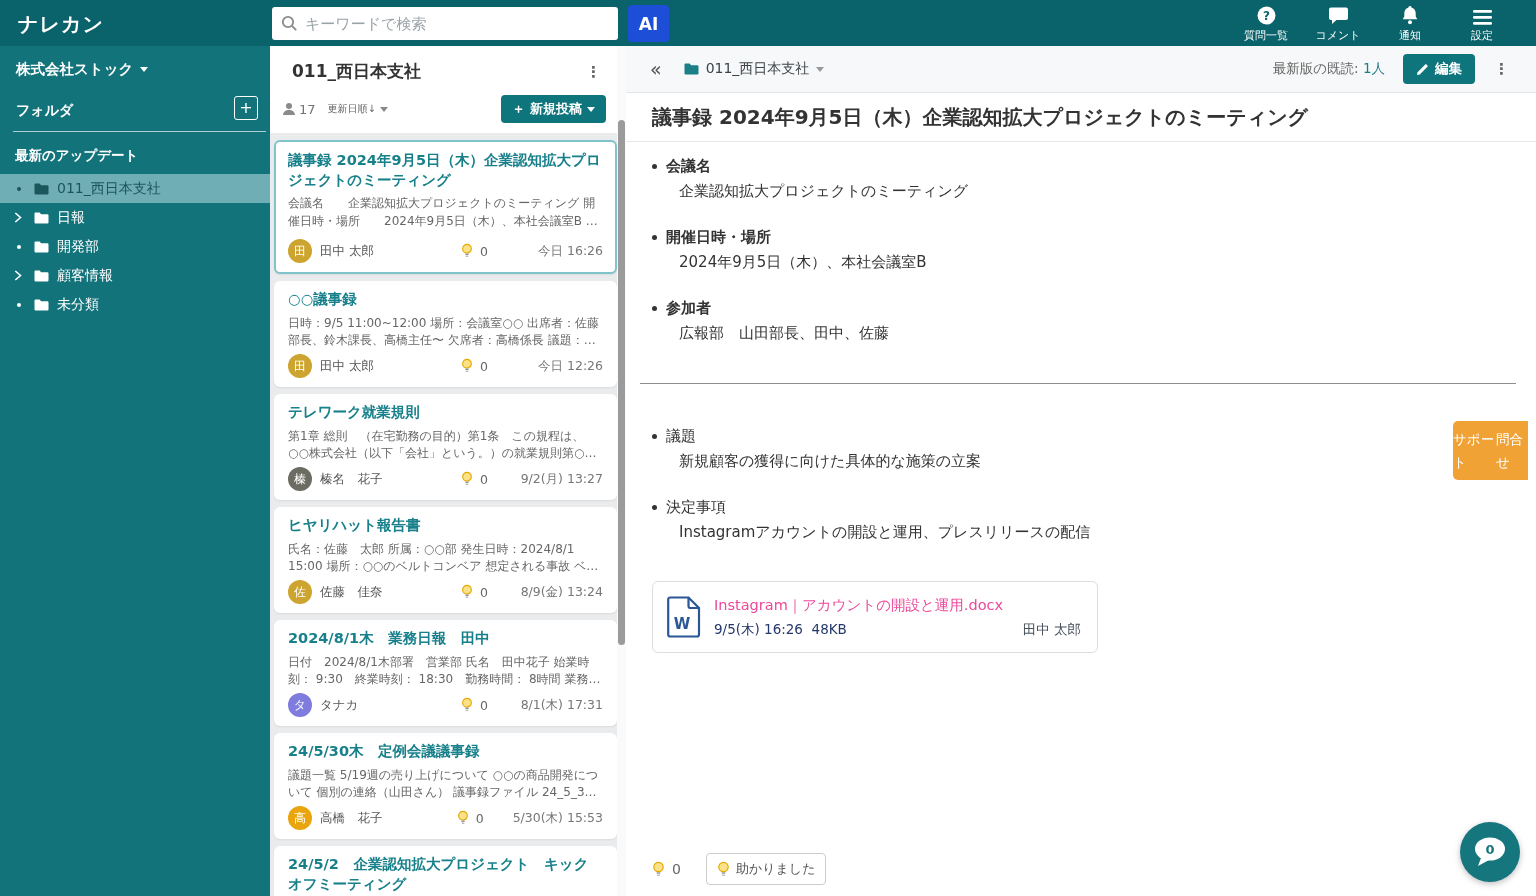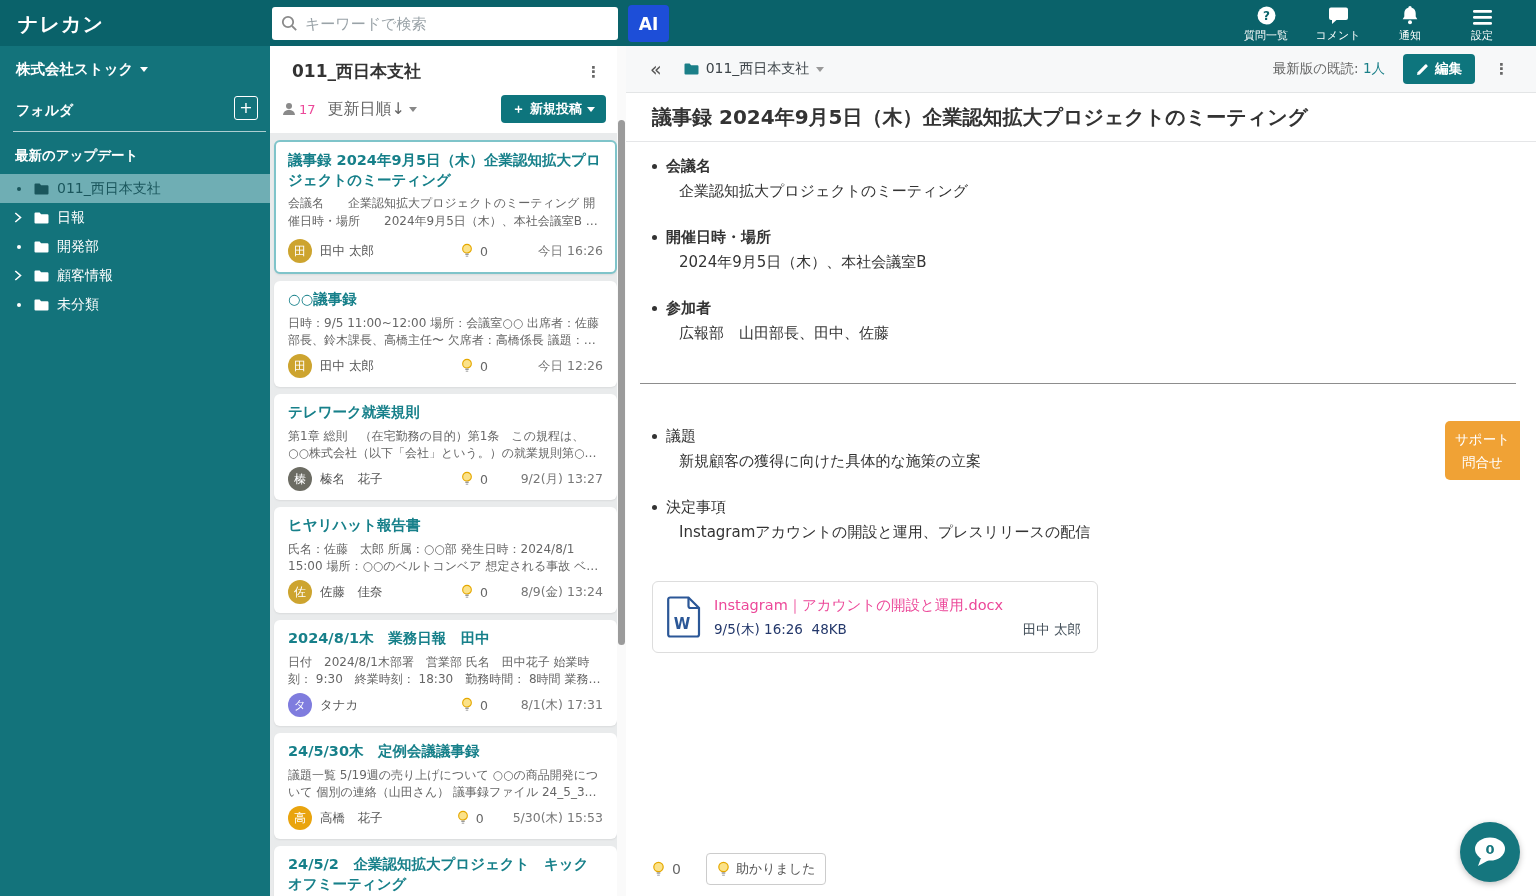--- a/index.html
+++ b/index.html
@@ -33,22 +33,22 @@
   .folder-item .f-icon { margin:0 8px 0 2px; display:flex; }
   .folder-item.selected { background:#6FAEB4; color:#1A565C; }
 
   
   .list-panel { position:absolute; top:46px; left:270px; width:350px; height:850px; background:#E9EBEC; overflow:hidden; z-index:5; }
   .list-header { background:#fff; padding:14px 14px 10px 22px; }
   .lh-top { display:flex; align-items:center; justify-content:space-between; }
   .lh-title { font-size:17px; font-weight:bold; color:#333; }
   .kebab { color:#666; font-size:15px; font-weight:bold; cursor:pointer; padding:0 5px; }
   .lh-controls { display:flex; align-items:center; margin:12px 0 0 -10px; }
-  .member-count { display:flex; align-items:center; gap:3px; color:#ec4899; font-size:13px; }
-  .sort-ctl { display:flex; align-items:center; gap:4px; color:#666; font-size:16px; margin-left:12px; cursor:pointer;justify-content:center; }
+  .member-count { display:flex; align-items:center; gap:3px; color:#737373; font-size:13px; }
+  .sort-ctl { display:flex; align-items:center; gap:4px; color:#666; font-size:10px; margin-left:12px; cursor:pointer;justify-content:center; }
   .sort-ctl .caret-down { border-top-color:#888; }
   .new-post-btn { margin-left:auto; background:#0E757D; color:#fff; border:none; border-radius:4px; height:28px; padding:0 11px; font-size:13px; font-weight:bold; display:flex; align-items:center; gap:5px; }
   .new-post-btn .caret-down { border-top-color:#fff; }
   .list-cards { padding:7px 3px 0 4px; }
   .card { background:#fff; border-radius:6px; margin-bottom:7px; padding:9px 14px; height:106px; display:flex; flex-direction:column; overflow:hidden; box-shadow:0 1px 2px rgba(0,0,0,0.07); cursor:pointer; }
   .card.selected { border:2px solid #7FC4CA; height:134px; padding:9px 12px; }
   .card-title { color:#17808A; font-size:14.5px; font-weight:bold; line-height:1.35; margin-bottom:5px; }
   .card-excerpt { color:#666; font-size:12px; line-height:1.48; display:-webkit-box; -webkit-line-clamp:2; -webkit-box-orient:vertical; overflow:hidden; }
   .card-footer { margin-top:auto; display:flex; align-items:center; font-size:12.5px; color:#555; }
   .avatar { width:24px; height:24px; border-radius:50%; color:#fff; font-size:12px; display:flex; align-items:center; justify-content:center; flex:none; }
@@ -83,21 +83,21 @@
   .att-info { flex:1; margin-left:13px; }
   .att-name { font-size:14.5px; color:#ec4899; margin-bottom:6px; }
   .att-row2 { display:flex; align-items:center; justify-content:space-between; }
   .att-meta { font-size:13.5px; color:#24386B; white-space:pre-wrap; }
   .att-author { font-size:13.5px; color:#44505A; }
   .reaction-bar { position:absolute; left:26px; bottom:11px; display:flex; align-items:center; }
   .likes-count { display:flex; align-items:center; gap:7px; color:#666; font-size:14px; }
   .helpful-btn { margin-left:25px; background:#fff; border:1px solid #CCC; border-radius:4px; height:32px; padding:0 10px; display:flex; align-items:center; gap:6px; color:#555; font-size:13px; }
 
   
-  .support-tab { position:absolute; right:16px; top:421px; width:75px; height:59px; background:#F0A235; color:#fff; border-radius:5px 0 0 5px; display:flex; flex-direction:column; align-items:center; justify-content:center; font-size:13.5px; line-height:1.65; cursor:pointer; z-index:40; }
+  .support-tab { position:absolute; right:8px; top:421px; width:75px; height:59px; background:#F0A235; color:#fff; border-radius:5px 0 0 5px; display:flex; flex-direction:row; align-items:center; justify-content:center; font-size:13.5px; line-height:1.65; cursor:pointer; z-index:40; }
   .chat-fab { position:absolute; right:16px; bottom:14px; width:60px; height:60px; border-radius:50%; background:#15767E; display:flex; align-items:center; justify-content:center; box-shadow:0 2px 6px rgba(0,0,0,0.25); cursor:pointer; z-index:40; }
 </style>
 </head>
 <body>
 
 <header class="topbar">
   <div class="logo">ナレカン</div>
   <div class="search-box">
     <span style="display:flex;">
       <svg width="17" height="17" viewBox="0 0 17 17">

